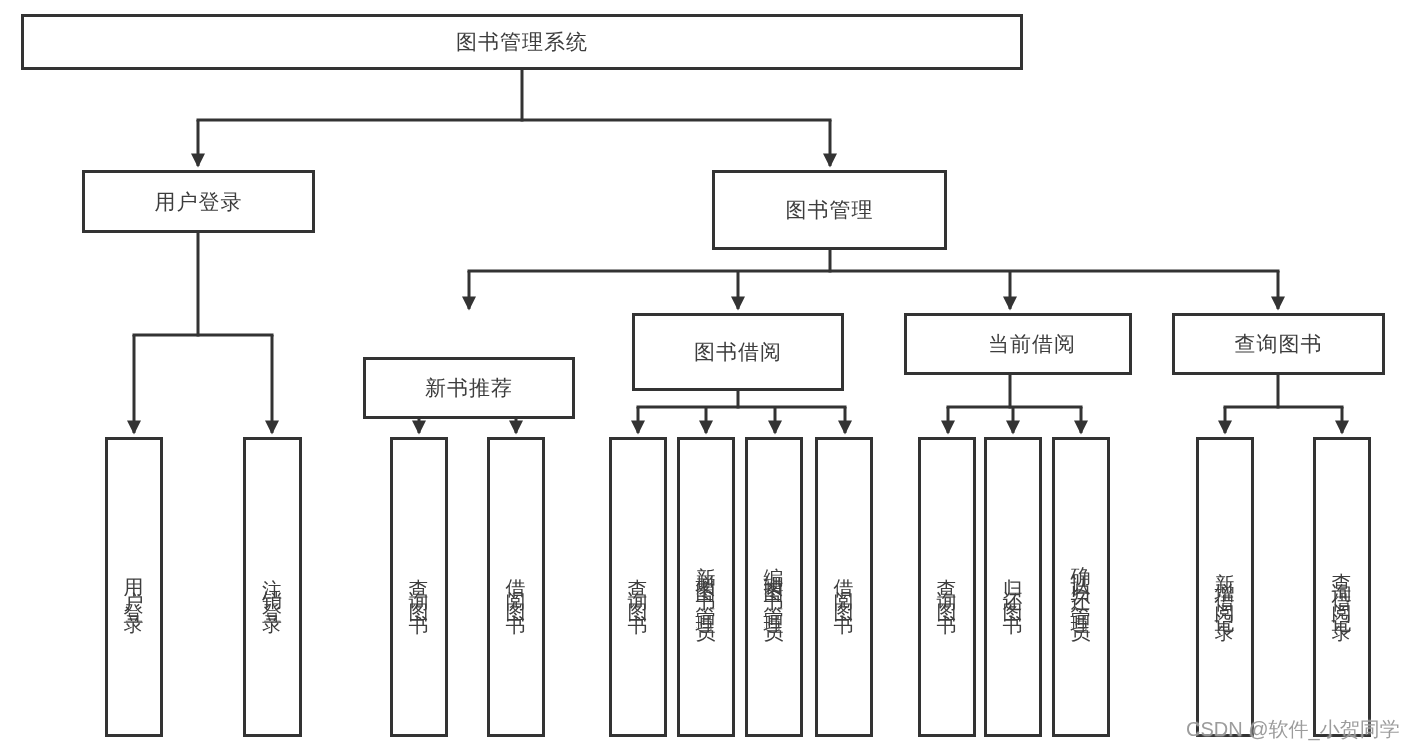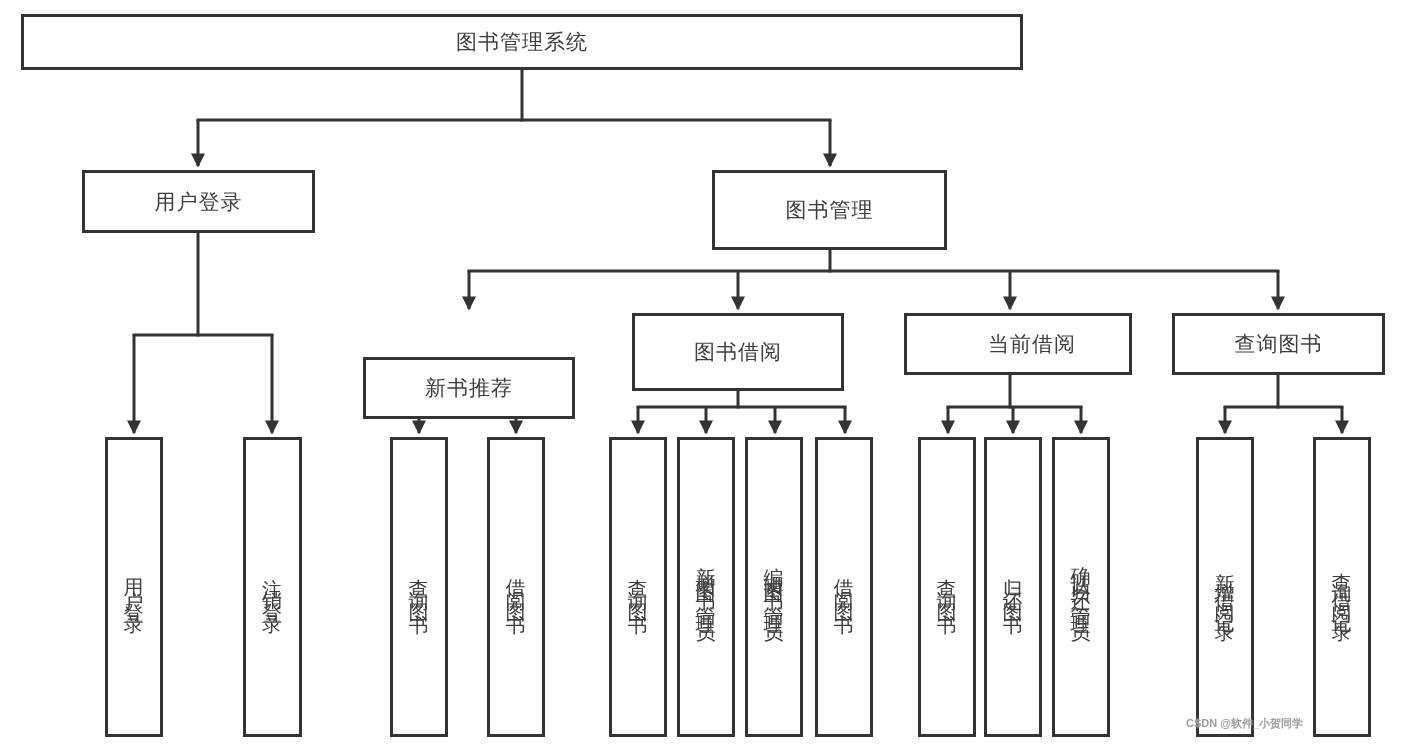--- a/index.html
+++ b/index.html
@@ -39,25 +39,24 @@
     letter-spacing: 12px;
     line-height: 1;
   }
   .leaf.long { letter-spacing: 8px; }
   .leaf.mid  { letter-spacing: 10px; }
   #watermark {
     position: absolute;
     left: 1186px;
     top: 716px;
     z-index: 3;
-    font-size: 11px;
+    font-size: 20px;
     color: rgba(145,145,145,0.9);
     text-shadow: 0 0 2px #ffffff;
     white-space: nowrap;
-    font-weight: bold;
   }
 </style>
 </head>
 <body>
 
 <div id="stage">
 
   <svg id="connectors" viewBox="0 0 1405 747" xmlns="http://www.w3.org/2000/svg">
     <defs>
       <marker id="ah" viewBox="0 0 10 10" refX="9" refY="5" markerWidth="21" markerHeight="14" orient="auto" markerUnits="userSpaceOnUse">

